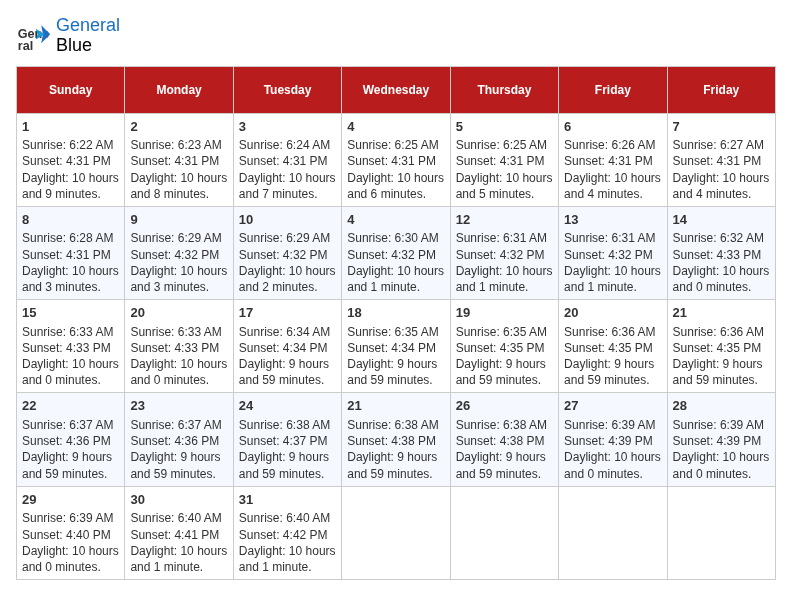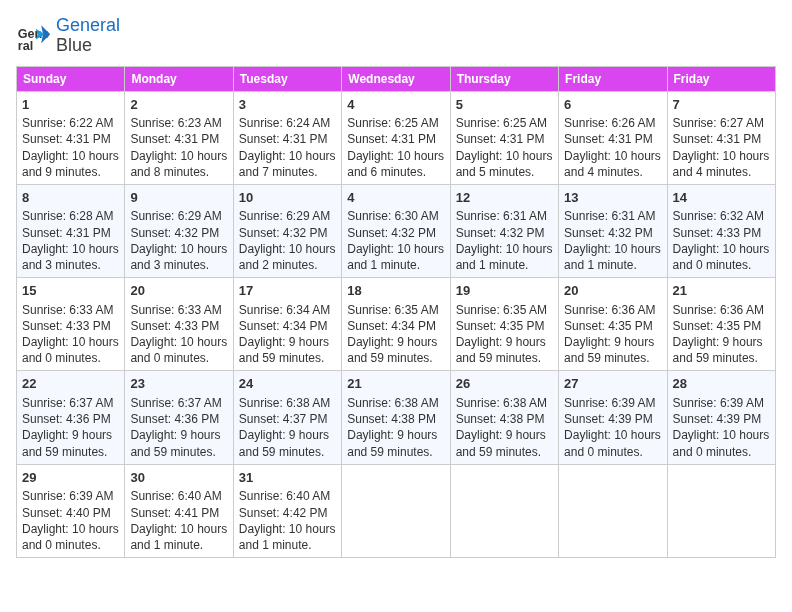--- a/index.html
+++ b/index.html
@@ -46,24 +46,24 @@
     .location-title {
       font-size: 14px;
       color: #555;
     }
     .calendar-table {
       width: 100%;
       border-collapse: collapse;
       font-size: 10.5px;
     }
     .calendar-table th {
-      background-color: #d946ef;
+      background-color: #b91c1c;
       color: #fff;
-      text-align: left;
-      padding: 5px 6px;
+      text-align: center;
+      padding: 16px 6px;
       font-size: 12px;
       border: 1px solid #ccc;
     }
     .calendar-table td {
       vertical-align: top;
       border: 1px solid #ccc;
       padding: 4px 5px;
       width: 108px;
       height: 88px;
       background: #fff;
@@ -93,21 +93,21 @@
 <div class="header-area">
   <div class="logo">
     <svg class="logo-icon" viewBox="0 0 40 40">
       <text x="2" y="22" font-size="14" font-weight="bold" fill="#333">Gene</text>
       <text x="2" y="36" font-size="14" font-weight="bold" fill="#333">ral</text>
       <polygon points="28,8 38,18 28,28 30,18" fill="#1a6fc4"></polygon>
       <polygon points="22,12 32,18 22,24 24,18" fill="#1a9ad4"></polygon>
     </svg>
     <div>
       <div class="logo-text">
-        <span>General</span><br><span style="color:#404040">Blue</span>
+        <span>General</span><br><span style="color:#000000">Blue</span>
       </div>
     </div>
   </div>
   <div class="title-area">
     <div class="month-title"></div>
     <div class="location-title"></div>
   </div>
 </div>
 
 <table class="calendar-table">

